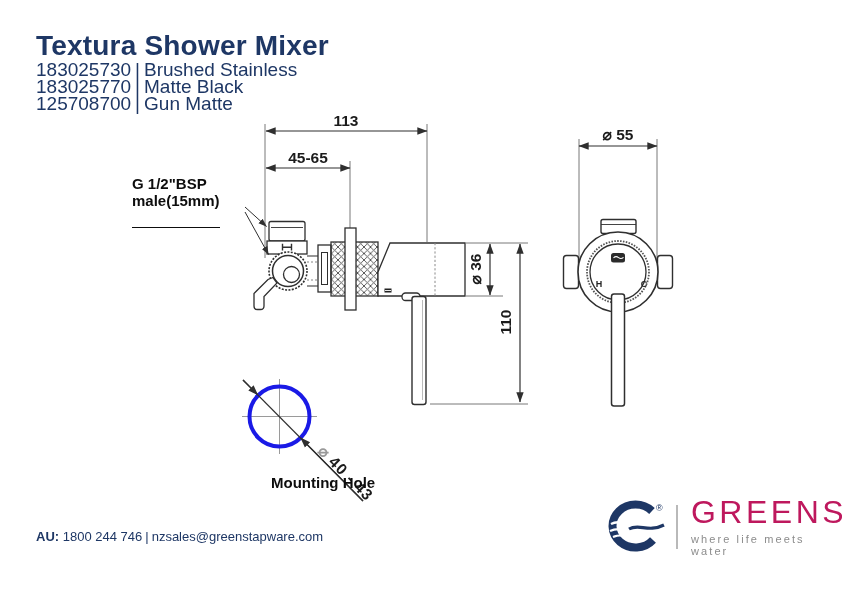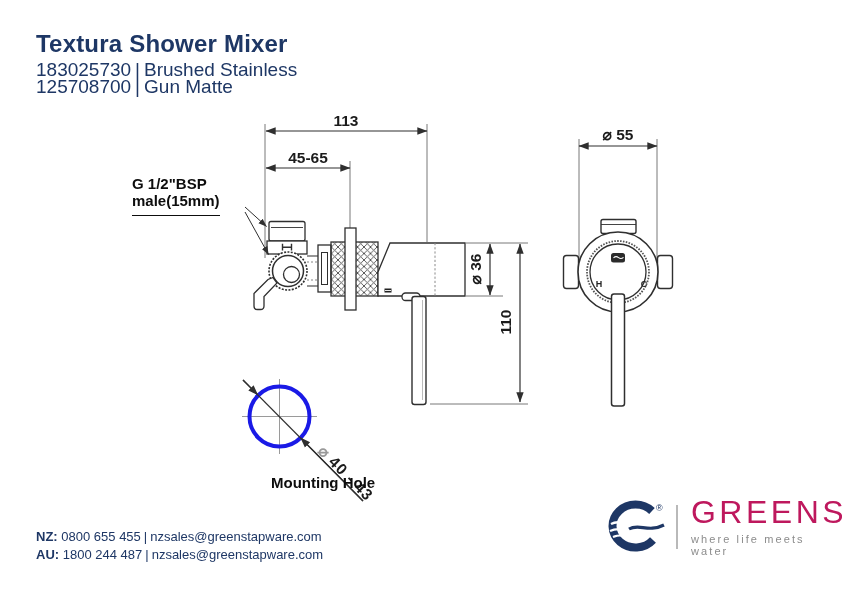--- a/index.html
+++ b/index.html
@@ -1,28 +1,28 @@
 <!DOCTYPE html>
 <html><head>
 <meta charset="utf-8">
 <style>
   html,body { margin:0; padding:0; background:#ffffff; }
   .page { position:relative; width:842px; height:595px; background:#ffffff;
           font-family:"Liberation Sans", sans-serif; overflow:hidden; }
 
-  .title { position:absolute; left:36px; top:30px; font-size:24px; font-weight:700;
+  .title { position:absolute; left:36px; top:30px; font-size:28px; font-weight:700;
            color:#1e3765; letter-spacing:.2px; }
 
   .codes { position:absolute; left:36px; top:61px; font-size:19px; color:#1e3765;
            line-height:17px; }
   .code-sep { margin:0 4px; }
 
   .bsp { position:absolute; left:132px; top:176px; font-size:15px; font-weight:700;
          color:#0d0d0d; line-height:16.5px; }
-  .bsp .u { display:inline-block; border-bottom:1.8px solid #0d0d0d; padding-bottom:6px; }
+  .bsp .u { display:inline-block; border-bottom:1.8px solid #0d0d0d; padding-bottom:18px; }
 
   .mounting { position:absolute; left:231px; top:474px; font-size:15px; font-weight:700;
               color:#0d0d0d;margin-left:40px; }
 
   .footer { position:absolute; left:36px; top:528px; font-size:13px; color:#1e3765;
             line-height:17.5px; }
   .footer b { font-weight:700; }
   .footer .sep { margin:0 3px; }
 
   .logo { position:absolute; left:601px; top:496px; display:flex; align-items:center; }
@@ -138,33 +138,33 @@
     <g stroke="#2f2f2f" stroke-width="1" fill="none">
       <line x1="245" y1="207" x2="266.5" y2="226.5" marker-end="url(#ah)"></line>
       <line x1="245" y1="212" x2="268.5" y2="254.5" marker-end="url(#ah)"></line>
     </g>
   </svg>
 
   <div class="title">Textura Shower Mixer</div>
 
   <div class="codes">
     <div><span>183025730</span><span class="code-sep">|</span><span>Brushed Stainless</span></div>
+    <div><span>183025770</span><span class="code-sep">|</span><span>Matte Black</span></div>
     <div><span>125708700</span><span class="code-sep">|</span><span>Gun Matte</span></div>
   </div>
 
   <div class="bsp">
     <div>G 1/2"BSP</div>
     <div class="u">male(15mm)</div>
   </div>
 
   <div class="mounting">Mounting Hole</div>
 
   <div class="footer">
-    <div><b>NZ:</b> <span>0800 655 455</span><span class="sep">|</span><span>nzsales@greenstapware.com</span></div>
-    <div><b>AU:</b> <span>1800 244 487</span><span class="sep">|</span><span>nzsales@greenstapware.com</span></div>
+    <div><b>AU:</b> <span>1800 244 746</span><span class="sep">|</span><span>nzsales@greenstapware.com</span></div>
   </div>
 
   <div class="logo">
     <svg width="66" height="58" viewBox="0 0 66 58">
       <path d="M51,13 A23,21.5 0 1 0 52,42" fill="none" stroke="#1e3765" stroke-width="8"></path>
       <path d="M10,26 C20,20 30,31 41,24" fill="none" stroke="#ffffff" stroke-width="2.2"></path>
       <path d="M9,33 C20,27 31,37 44,29" fill="none" stroke="#ffffff" stroke-width="2.2"></path>
       <path d="M12,39 C22,34 33,42 46,34" fill="none" stroke="#ffffff" stroke-width="2"></path>
       <path d="M28,31 C38,25 47,35 63,27" fill="none" stroke="#1e3765" stroke-width="3.2"></path>
       <text x="55" y="13" font-size="9" fill="#1e3765">®</text>

